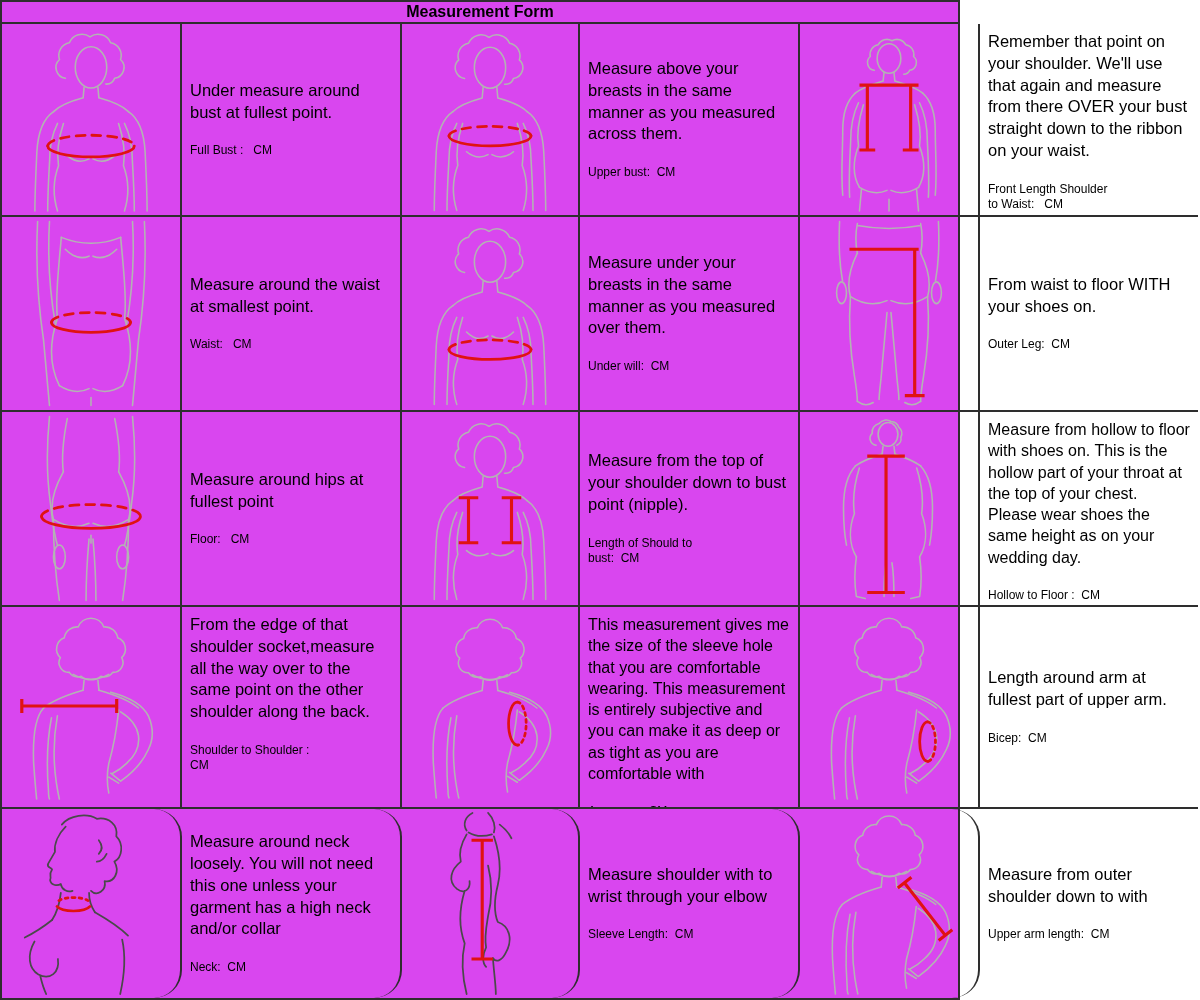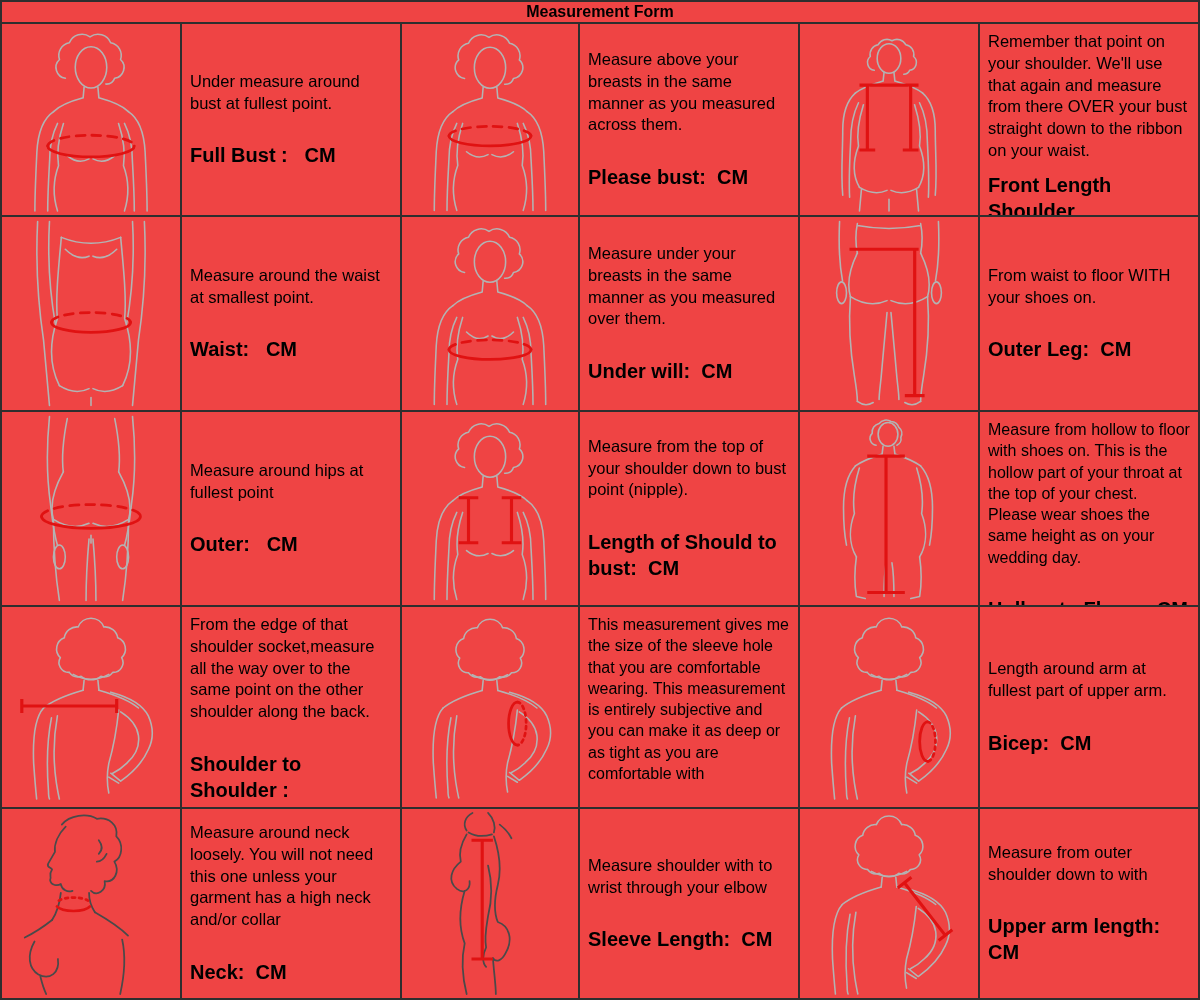--- a/index.html
+++ b/index.html
@@ -3,37 +3,37 @@
 <meta charset="utf-8">
 <style>
   :root{
     --bc:#2e2e2e;
     --sketch:#b3b3b3;
     --ink:#4a4a4a;
     --red:#e01212;
   }
   *{margin:0;padding:0;box-sizing:border-box;}
   body{background:#fff;font-family:"Liberation Sans", sans-serif;color:#000;}
-  .form{width:1200px;height:1000px;border:2px solid var(--bc);background:#ef4444;}
+  .form{width:960px;height:1000px;border:2px solid var(--bc);background:#d946ef;}
   .title-bar{height:22px;border-bottom:2px solid var(--bc);text-align:center;
     font-weight:bold;font-size:16px;line-height:19px;}
   .grid{display:grid;
     grid-template-columns:180px 220px 178px 220px 180px 218px;
     grid-template-rows:193px 195px 195px 202px 189px;}
   .cell{border-right:2px solid var(--bc);border-bottom:2px solid var(--bc);overflow:hidden;}
   .cell:nth-child(6n){border-right:none;}
-  .cell:nth-child(n+25){border-bottom:none;}
+  .cell:nth-child(n+25){border-bottom:none;border-radius:28px;}
   .fig{display:flex;align-items:center;justify-content:center;padding:2px;}
   .fig svg{width:100%;height:100%;}
-  .text{display:flex;flex-direction:column;justify-content:center;padding:6px 8px 6px 8px;gap:8px;}
+  .text{display:flex;flex-direction:column;justify-content:center;padding:6px 8px 6px 8px;}
   .text.top{justify-content:flex-start;padding-top:7px;}
   .desc{font-size:16.5px;line-height:1.32;white-space:pre-wrap;}
   .desc.small{font-size:16px;line-height:1.33;}
-  .label{font-size:20px;font-weight:bold;line-height:1.3;margin-top:20px;white-space:pre-wrap;}
-  .label.tight{margin-top:2px;}
+  .label{font-size:12px;font-weight:normal;line-height:1.3;margin-top:20px;white-space:pre-wrap;}
+  .label.tight{margin-top:20px;}
   .g{stroke:var(--sketch);fill:none;stroke-width:1.6;stroke-linecap:round;stroke-linejoin:round;}
   .k{stroke:var(--ink);fill:none;stroke-width:1.8;stroke-linecap:round;stroke-linejoin:round;}
   .r{stroke:var(--red);fill:none;stroke-width:2.8;stroke-linecap:round;}
   .rt{stroke:var(--red);fill:none;stroke-width:3.2;stroke-linecap:butt;}
   .rd{stroke-dasharray:9 7;}
   .rdot{stroke-dasharray:3 4;}
 </style>
 </head>
 <body>
 
@@ -65,21 +65,21 @@
         <path class="g" d="M81,62 L80,73 M95,62 L96,73 M80,73 Q58,79 50,87 M96,73 Q118,79 126,87"></path>
         <path class="g" d="M50,87 C38,95 34,110 33,128 C32,150 31,168 31,188 M54,99 C48,111 46,124 46,136 C45,154 44,170 44,188 M60,99 C55,114 53,128 55,142 C49,158 49,172 54,188"></path>
         <path class="g" d="M126,87 C138,95 142,110 143,128 C144,150 145,168 145,188 M122,99 C128,111 130,124 130,136 C131,154 132,170 132,188 M116,99 C121,114 123,128 121,142 C127,158 127,172 122,188"></path>
         <path class="g" d="M64,128 Q75,137 86,131 M90,131 Q101,137 112,128"></path>
         <path class="r rd" d="M46,112 A42,10 0 0 1 130,112"></path>
         <path class="r" d="M46,112 A42,10 0 0 0 130,112"></path>
       </svg>
     </div>
     <div class="cell text">
       <p class="desc">Measure above your breasts in the same manner as you measured across them.</p>
-      <p class="label">Please bust:  CM</p>
+      <p class="label">Upper bust:  CM</p>
     </div>
 
     <div class="cell fig">
       <svg viewBox="0 0 176 190">
         <path class="g" d="M73,45 a8,8 0 0 1 -4,-14 a10,10 0 0 1 8,-12 a10,10 0 0 1 14,-4 a10,10 0 0 1 14,4 a10,10 0 0 1 8,12 a8,8 0 0 1 -4,14 a7,7 0 0 1 -6,4"></path>
         <ellipse class="g" cx="88" cy="33" rx="12" ry="15"></ellipse>
         <path class="g" d="M83,47 L82,56 M93,47 L94,56 M82,56 Q62,62 54,68 M94,56 Q114,62 122,68"></path>
         <path class="g" d="M54,68 C45,76 41,90 41,106 C41,128 39,150 41,172 M57,78 C51,90 49,104 49,118 C48,138 47,156 48,174 M62,80 C57,96 55,110 57,122 C51,138 51,152 58,164"></path>
         <path class="g" d="M122,68 C131,76 135,90 135,106 C135,128 137,150 135,172 M119,78 C125,90 127,104 127,118 C128,138 129,156 128,174 M114,80 C119,96 121,110 119,122 C125,138 125,152 118,164"></path>
         <path class="g" d="M58,164 Q73,173 86,167 M90,167 Q103,173 118,164 M88,176 L88,188 M60,166 L58,188 M116,166 L118,188"></path>
@@ -151,21 +151,21 @@
         <ellipse class="g" cx="120" cy="144" rx="6" ry="12"></ellipse>
         <path class="g" d="M60,58 C50,76 46,92 50,106 M116,58 C126,76 130,92 126,106"></path>
         <path class="g" d="M50,106 Q69,118 86,110 M90,110 Q107,118 126,106 M88,122 L88,130"></path>
         <path class="g" d="M50,106 C50,132 52,162 56,188 M86,126 C84,148 83,170 83,188 M126,106 C126,132 124,162 120,188 M90,126 C92,148 93,170 93,188"></path>
         <path class="r rd" d="M38,103 A50,12 0 0 1 138,103"></path>
         <path class="r" d="M38,103 A50,12 0 0 0 138,103"></path>
       </svg>
     </div>
     <div class="cell text">
       <p class="desc">Measure around hips at fullest point</p>
-      <p class="label">Outer:   CM</p>
+      <p class="label">Floor:   CM</p>
     </div>
 
     <div class="cell fig">
       <svg viewBox="0 0 176 190">
         <path class="g" d="M62,53 a11,11 0 0 1 -6,-19 a13,13 0 0 1 10,-17 a14,14 0 0 1 21,-6 a14,14 0 0 1 21,6 a13,13 0 0 1 10,17 a11,11 0 0 1 -6,19 a9,9 0 0 1 -9,6"></path>
         <ellipse class="g" cx="88" cy="42" rx="16" ry="21"></ellipse>
         <path class="g" d="M81,62 L80,73 M95,62 L96,73 M80,73 Q58,79 50,87 M96,73 Q118,79 126,87"></path>
         <path class="g" d="M50,87 C38,95 34,110 33,128 C32,150 31,168 31,188 M54,99 C48,111 46,124 46,136 C45,154 44,170 44,188 M60,99 C55,114 53,128 55,142 C49,158 49,172 54,188"></path>
         <path class="g" d="M126,87 C138,95 142,110 143,128 C144,150 145,168 145,188 M122,99 C128,111 130,124 130,136 C131,154 132,170 132,188 M116,99 C121,114 123,128 121,142 C127,158 127,172 122,188"></path>
         <path class="g" d="M64,138 Q75,147 86,141 M90,141 Q101,147 112,138"></path>

